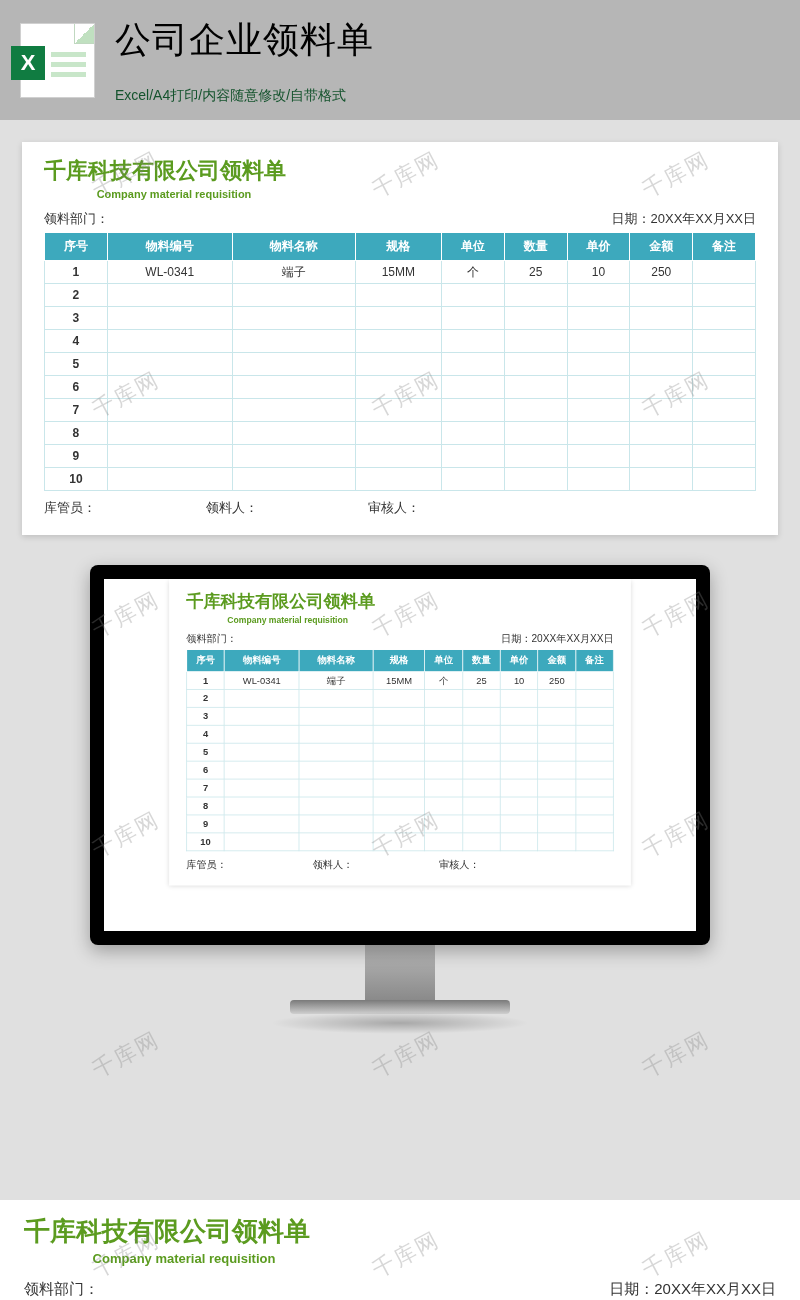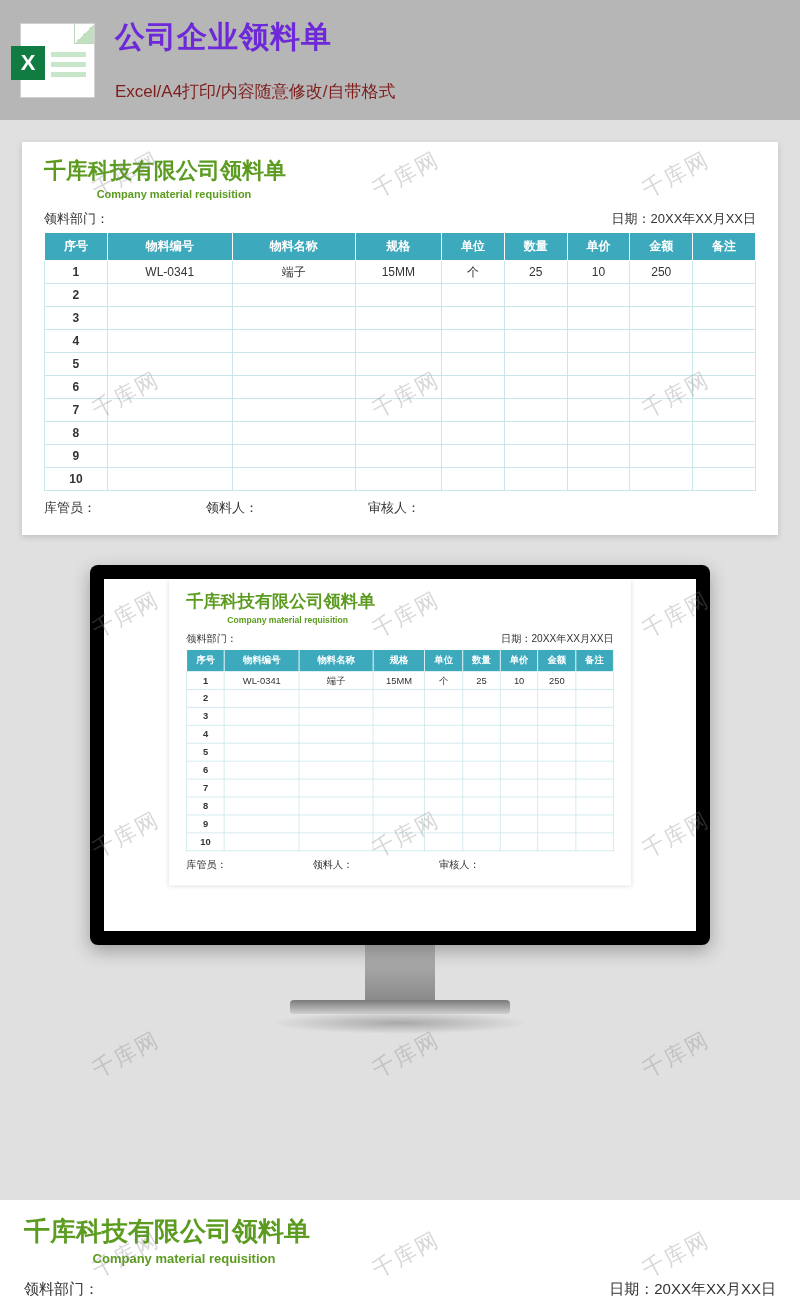--- a/index.html
+++ b/index.html
@@ -49,24 +49,24 @@
   .excel-icon .lines span {
     content: "";
     position: absolute;
     right: 8px; width: 35px; height: 5px;
     background: #c8e6c9;
   }
   .excel-icon .lines::before { top: 28px; }
   .excel-icon .lines span   { top: 38px; display:block; }
   .excel-icon .lines::after  { top: 48px; }
   .header-text .title {
-    color: #6d28d9; font-size: 30px; font-weight: 700; letter-spacing: 1px;
+    color: #000000; font-size: 36px; font-weight: 400; letter-spacing: 1px;
   }
   .header-text .subtitle {
-    color: #7f1d1d; font-size: 17px; margin-top: 22px;
+    color: #14532d; font-size: 14px; margin-top: 22px;
   }
 
   
   .doc-card {
     background: #fff;
     margin: 22px;
     padding: 14px 22px 18px;
     box-shadow: 0 2px 6px rgba(0,0,0,0.15);
   }
   .doc-card.small {

